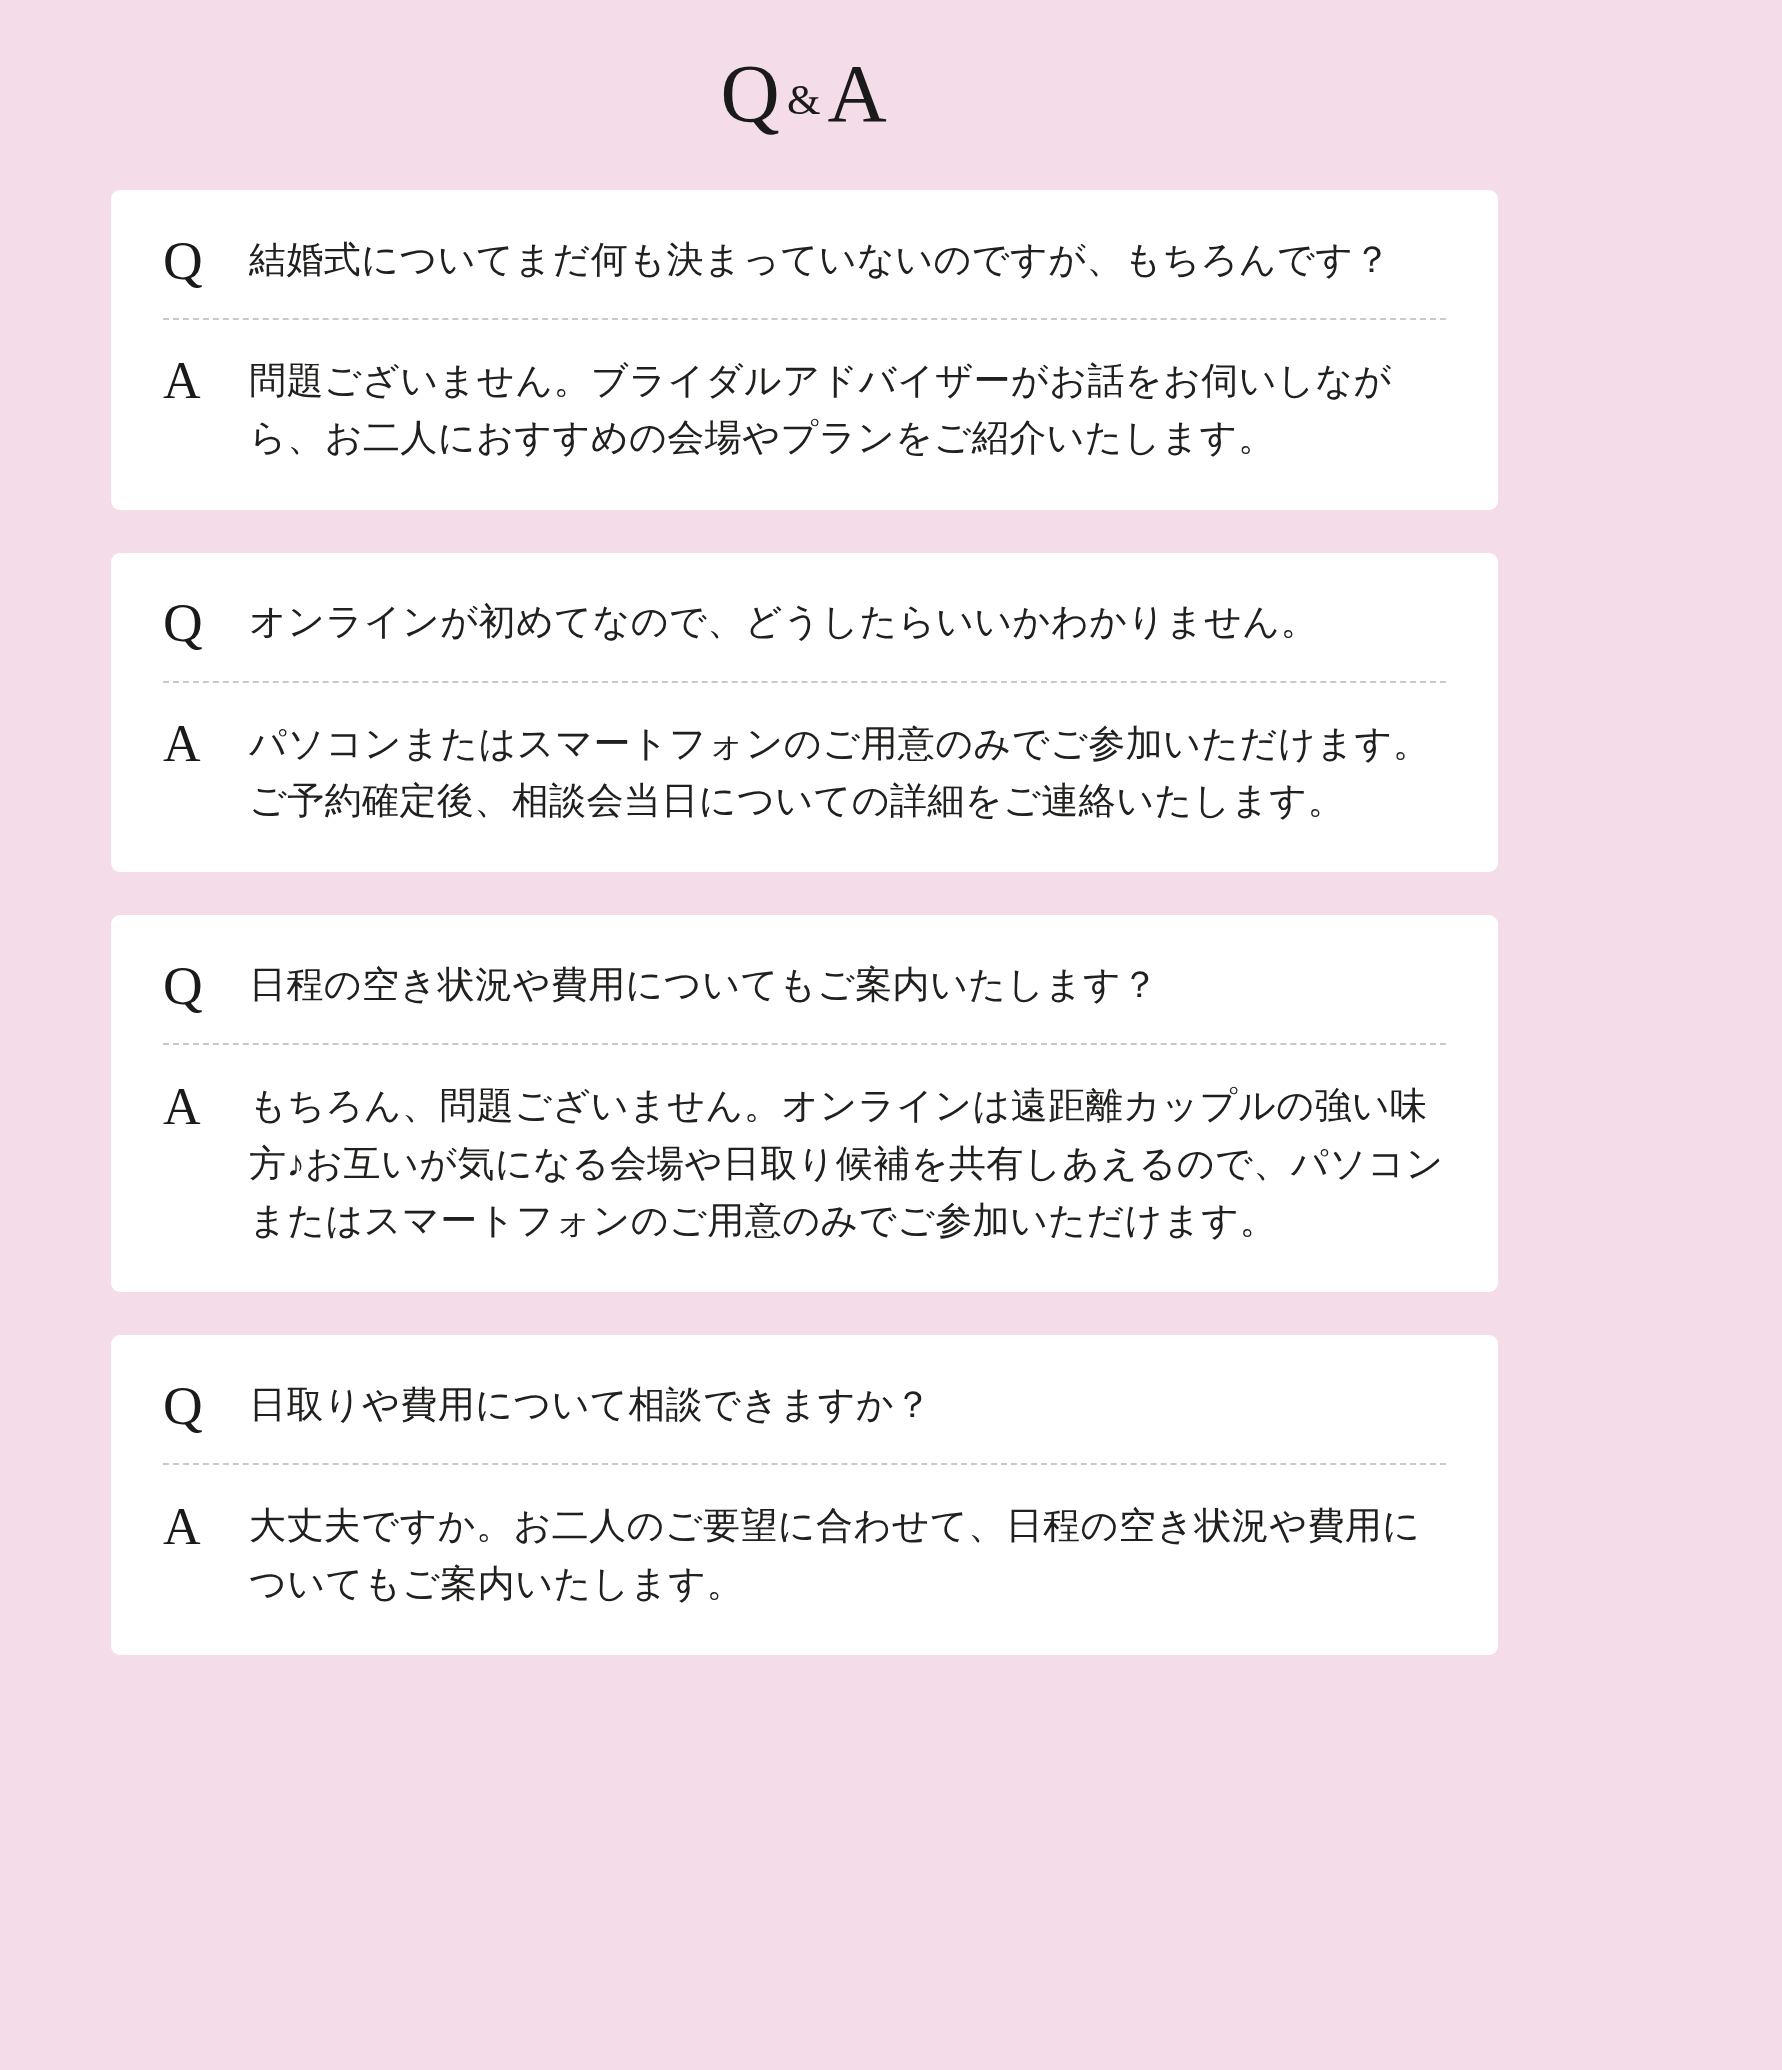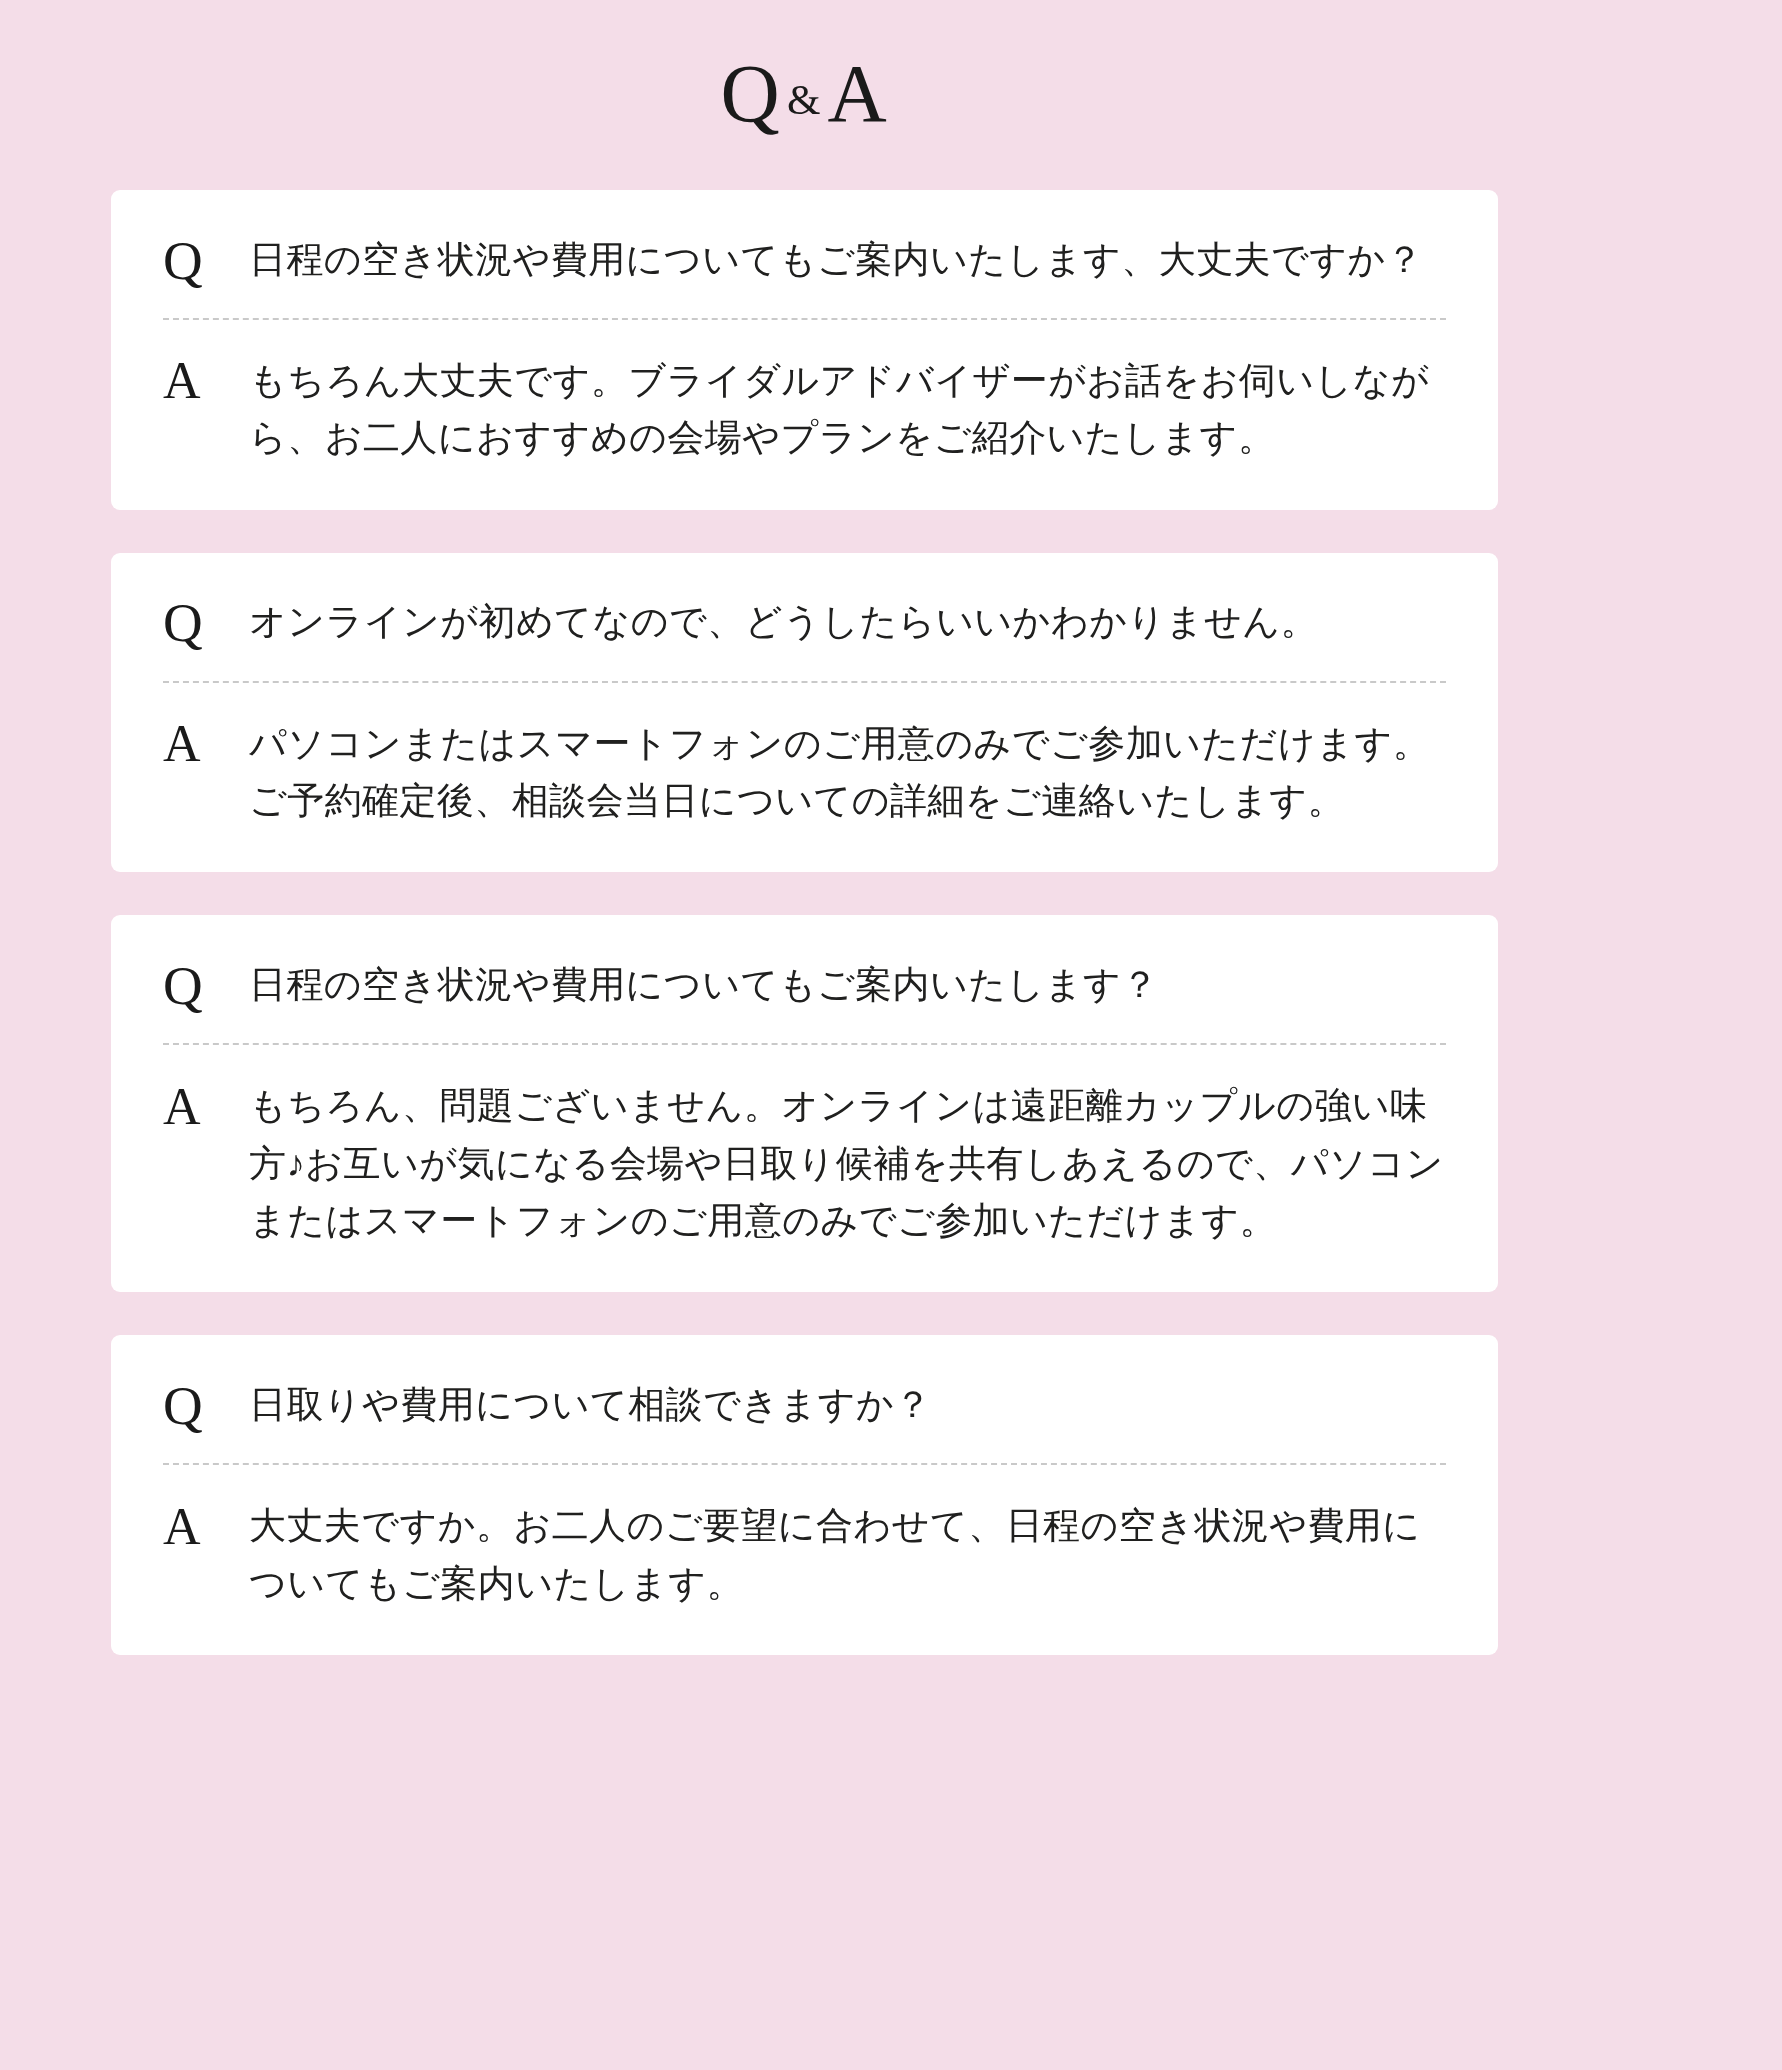--- a/index.html
+++ b/index.html
@@ -79,26 +79,26 @@
 
 <div class="page">
 
   <div class="page-title">
     <span>Q</span><span class="amp">&amp;</span><span>A</span>
   </div>
 
   <div class="qa-card">
     <div class="qa-row question-row">
       <div class="qa-marker">Q</div>
-      <div class="qa-text">日程の空き状況や費用についてもご案内いたします、大丈夫ですか？</div>
+      <div class="qa-text">結婚式についてまだ何も決まっていないのですが、もちろんです？</div>
     </div>
     <hr class="qa-divider">
     <div class="qa-row answer-row">
       <div class="qa-marker">A</div>
-      <div class="qa-text">もちろん大丈夫です。ブライダルアドバイザーがお話をお伺いしながら、お二人におすすめの会場やプランをご紹介いたします。</div>
+      <div class="qa-text">問題ございません。ブライダルアドバイザーがお話をお伺いしながら、お二人におすすめの会場やプランをご紹介いたします。</div>
     </div>
   </div>
 
   <div class="qa-card">
     <div class="qa-row question-row">
       <div class="qa-marker">Q</div>
       <div class="qa-text">オンラインが初めてなので、どうしたらいいかわかりません。</div>
     </div>
     <hr class="qa-divider">
     <div class="qa-row answer-row">

